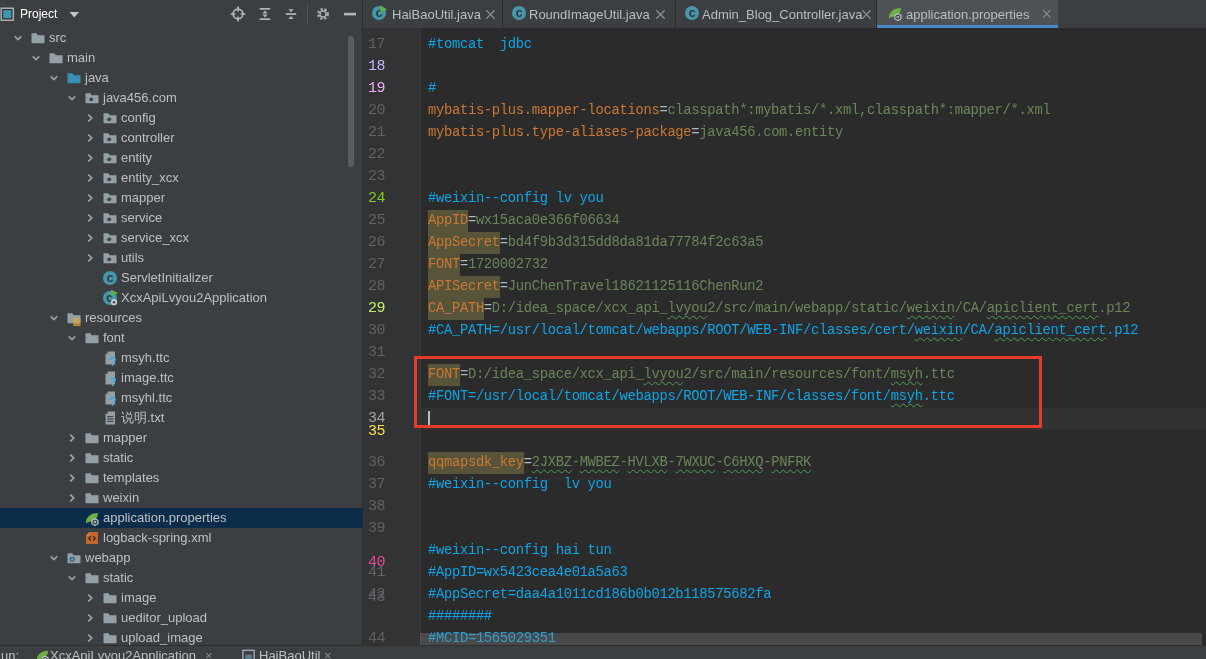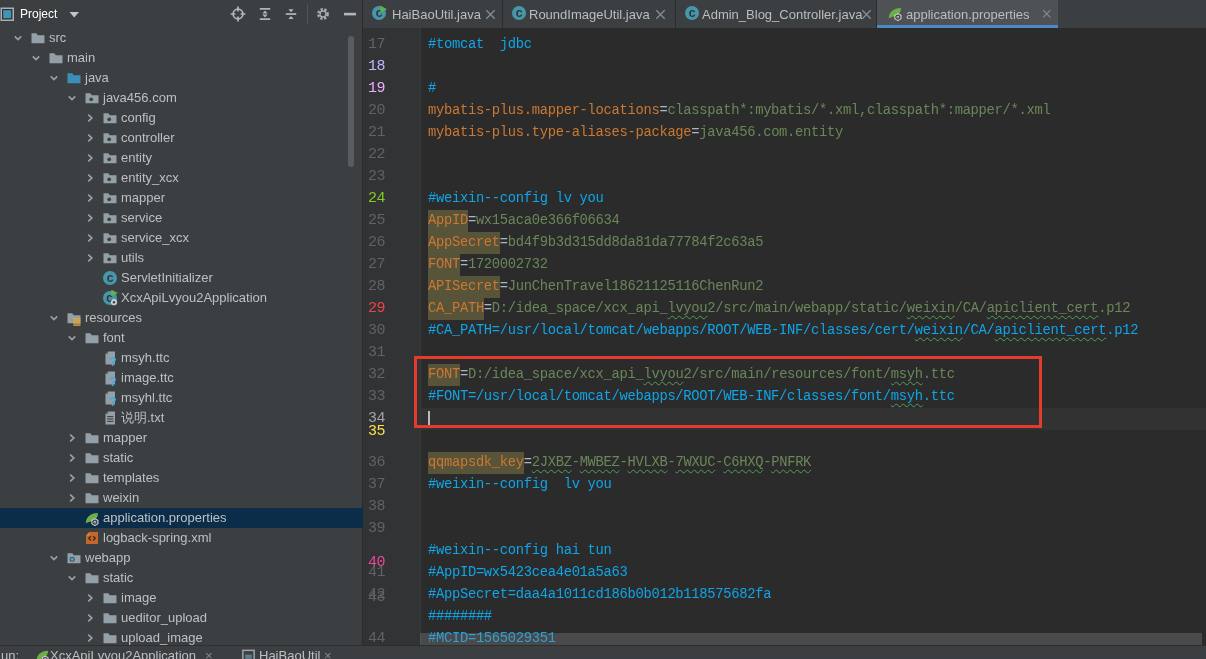--- a/index.html
+++ b/index.html
@@ -55,21 +55,21 @@
 <div class="num" style="top:188px;color:#84cc16">24</div>
 <div class="L" style="top:188px"><span class="cm">#weixin--config lv you</span></div>
 <div class="num" style="top:210px;color:#606366">25</div>
 <div class="L" style="top:210px"><span class="k hl">AppID</span><span class="eq">=</span><span class="v">wx15aca0e366f06634</span></div>
 <div class="num" style="top:232px;color:#606366">26</div>
 <div class="L" style="top:232px"><span class="k hl">AppSecret</span><span class="eq">=</span><span class="v">bd4f9b3d315dd8da81da77784f2c63a5</span></div>
 <div class="num" style="top:254px;color:#606366">27</div>
 <div class="L" style="top:254px"><span class="k hl">FONT</span><span class="eq">=</span><span class="v">1720002732</span></div>
 <div class="num" style="top:276px;color:#606366">28</div>
 <div class="L" style="top:276px"><span class="k hl">APISecret</span><span class="eq">=</span><span class="v">JunChenTravel18621125116ChenRun2</span></div>
-<div class="num" style="top:298px;color:#ef4444">29</div>
+<div class="num" style="top:298px;color:#bef264">29</div>
 <div class="L" style="top:298px"><span class="k hl">CA_PATH</span><span class="eq">=</span><span class="v">D:/idea_space/xcx_api_<u>lvyou</u>2/src/main/webapp/static/<u>weixin</u>/CA/<u>apiclient_cert</u>.p12</span></div>
 <div class="num" style="top:320px;color:#606366">30</div>
 <div class="L" style="top:320px"><span class="cm">#CA_PATH=/usr/local/tomcat/webapps/ROOT/WEB-INF/classes/cert/<u>weixin</u>/CA/<u>apiclient_cert</u>.p12</span></div>
 <div class="num" style="top:342px;color:#606366">31</div>
 <div class="num" style="top:364px;color:#606366">32</div>
 <div class="L" style="top:364px"><span class="k hl">FONT</span><span class="eq">=</span><span class="v">D:/idea_space/xcx_api_<u>lvyou</u>2/src/main/resources/font/<u>msyh</u>.ttc</span></div>
 <div class="num" style="top:386px;color:#606366">33</div>
 <div class="L" style="top:386px"><span class="cm">#FONT=/usr/local/tomcat/webapps/ROOT/WEB-INF/classes/font/<u>msyh</u>.ttc</span></div>
 <div class="num" style="top:408px;color:#A4A3A3">34</div>
 <div class="num" style="top:421px;color:#fde047">35</div>

